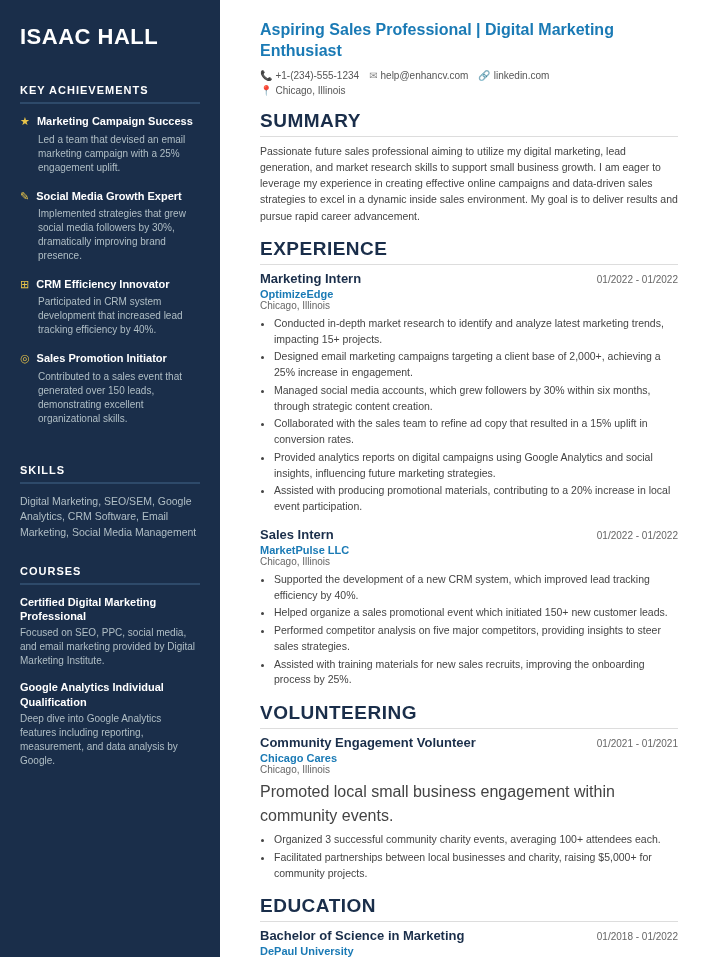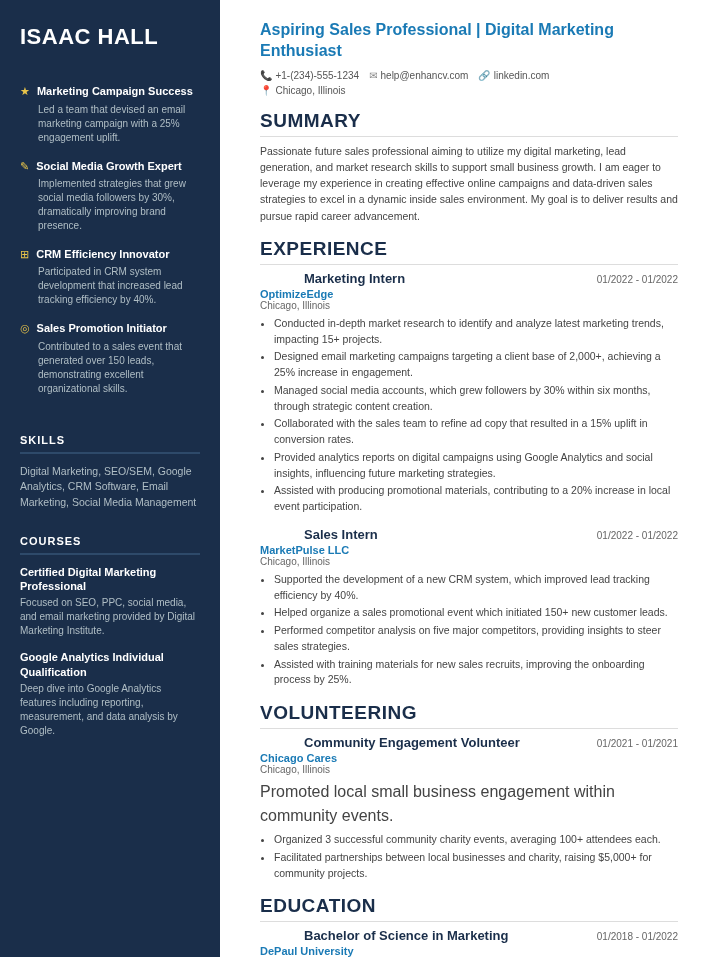--- a/index.html
+++ b/index.html
@@ -162,21 +162,20 @@
       line-height: 1.55;
     }
     .exp-item {
       margin-bottom: 12px;
     }
     .exp-header {
       display: flex;
       justify-content: space-between;
       align-items: baseline;
       margin-bottom: 2px;
-      margin-left: 44px;
     }
     .exp-title {
       font-size: 13px;
       font-weight: 700;
       color: #1a2e4a;
     }
     .exp-date {
       font-size: 10px;
       color: #666;
     }
@@ -250,20 +249,21 @@
 
 <div class="resume">
   <div class="resume-body">
 
     <div class="sidebar">
       <div class="sidebar-name">
         <h1>ISAAC HALL</h1>
       </div>
 
       <div class="sidebar-section">
+        <div class="sidebar-section-title">KEY ACHIEVEMENTS</div>
 
         <div class="achievement-item">
           <div class="achievement-header">
             <span class="achievement-icon">★</span>
             <span class="achievement-title">Marketing Campaign Success</span>
           </div>
           <div class="achievement-desc">Led a team that devised an email marketing campaign with a 25% engagement uplift.</div>
         </div>
 
         <div class="achievement-item">

